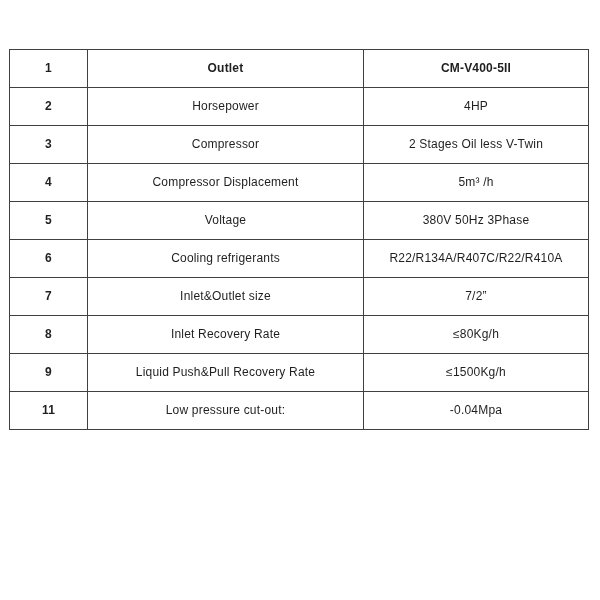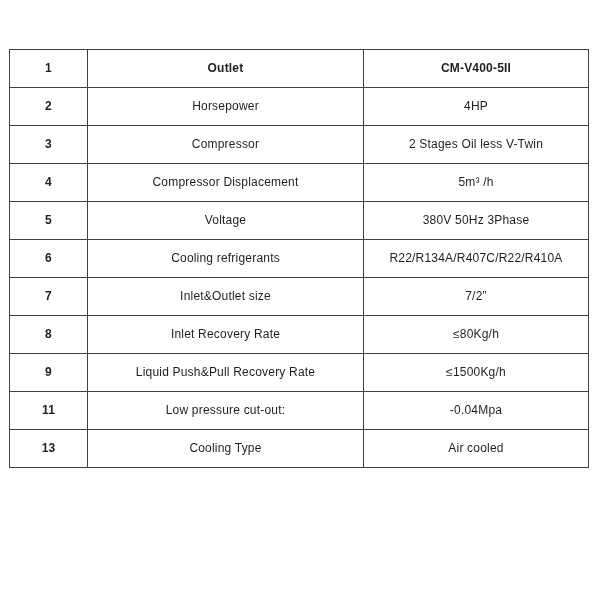--- a/index.html
+++ b/index.html
@@ -98,20 +98,15 @@
       <tr>
         <td class="num">9</td>
         <td>Liquid Push&amp;Pull Recovery Rate</td>
         <td>≤1500Kg/h</td>
       </tr>
       <tr>
         <td class="num">11</td>
         <td>Low pressure cut-out:</td>
         <td>-0.04Mpa</td>
       </tr>
-      <tr>
-        <td class="num">13</td>
-        <td>Cooling Type</td>
-        <td>Air cooled</td>
-      </tr>
     </tbody>
   </table>
 </div>
 
 </body></html>

